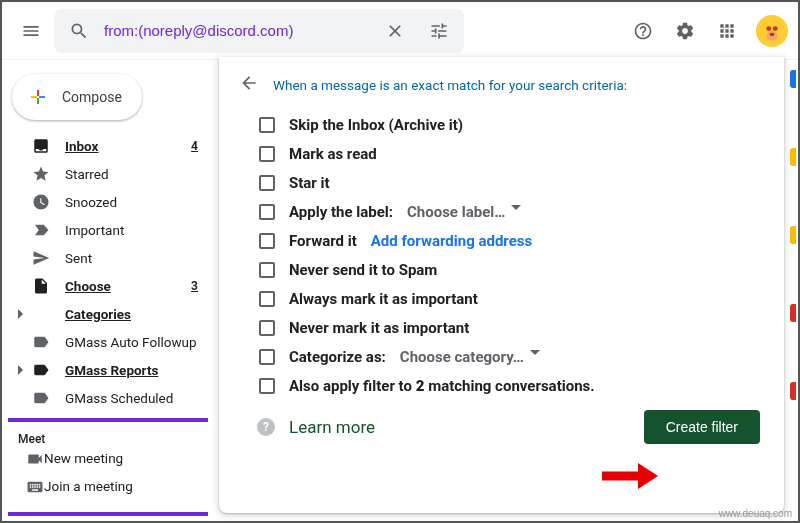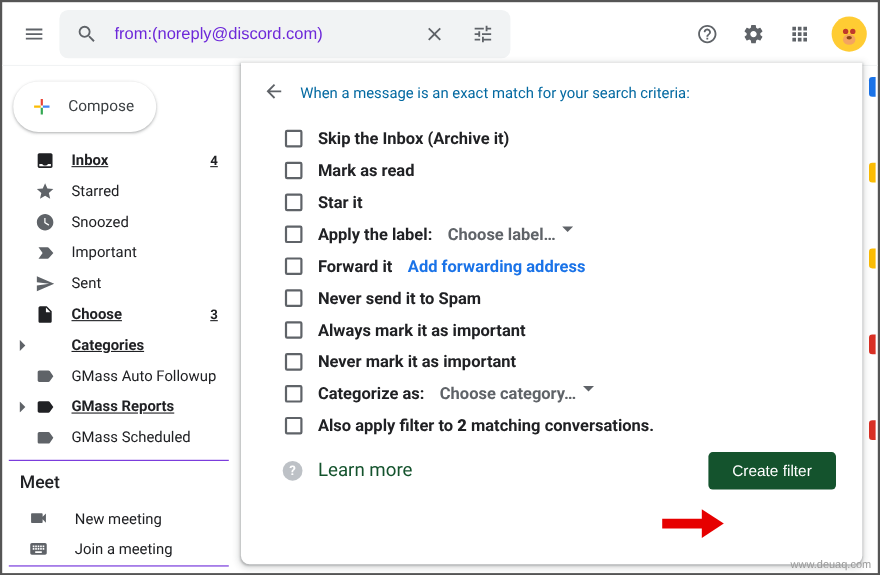--- a/index.html
+++ b/index.html
@@ -29,22 +29,22 @@
   .nav-item.bold { font-weight: 700; text-decoration: underline; }
   .nav-item .nav-icon { width: 20px; display: flex; justify-content:center; margin-right: 14px; }
   .nav-item .nav-icon svg { width: 18px; height: 18px; fill:#5f6368; }
   .nav-item.bold .nav-icon svg { fill:#202124; }
   .nav-item .label { flex: 1; }
   .nav-item .count { font-size: 12px; color:#202124; }
   .expand-caret { width: 10px; display:flex; margin-right:5px; }
   .expand-caret svg { width:10px; height:10px; fill:#5f6368; }
   .spacer-caret { width:15px; }
   
-  .section-header { font-size: 16px; font-weight: 500; color:#202124; padding: 10px 0 4px 10px; border-top: 1px solid #6d28d9; margin-top:6px;}
-  .meet-item { display:flex; align-items:flex-end; height:28px; padding-left:18px; gap:24px; cursor:pointer; font-size:13.5px;}
+  .section-header { font-size: 12px; font-weight: 500; color:#202124; padding: 10px 0 4px 10px; border-top: 4px solid #6d28d9; margin-top:6px;}
+  .meet-item { display:flex; align-items:flex-start; height:28px; padding-left:18px; gap:0; cursor:pointer; font-size:13.5px;}
   .meet-item svg { width:18px; height:18px; fill:#5f6368;}
   
   .main { flex:1; position:relative; }
   .peek-stripes { position:absolute; right:2px; top:10px; display:flex; flex-direction:column; gap:60px;}
   .peek { width:6px; height:18px; border-radius:3px 0 0 3px;}
   .peek.red{background:#d93025;} .peek.yellow{background:#fbbc04;} .peek.blue{background:#1a73e8;}
   
   .filter-panel { position:absolute; left:5px; right:14px; top:-3px; bottom:8px; background:#fff; box-shadow: 0 2px 6px 2px rgba(60,64,67,0.15), 0 1px 2px rgba(60,64,67,0.3); border-radius: 0 0 8px 8px; padding: 16px 24px 14px 20px; }
   .fp-header { display:flex; align-items:center; gap:14px; margin-bottom:14px;}
   .fp-header svg { width:20px; height:20px; fill:#5f6368;}

